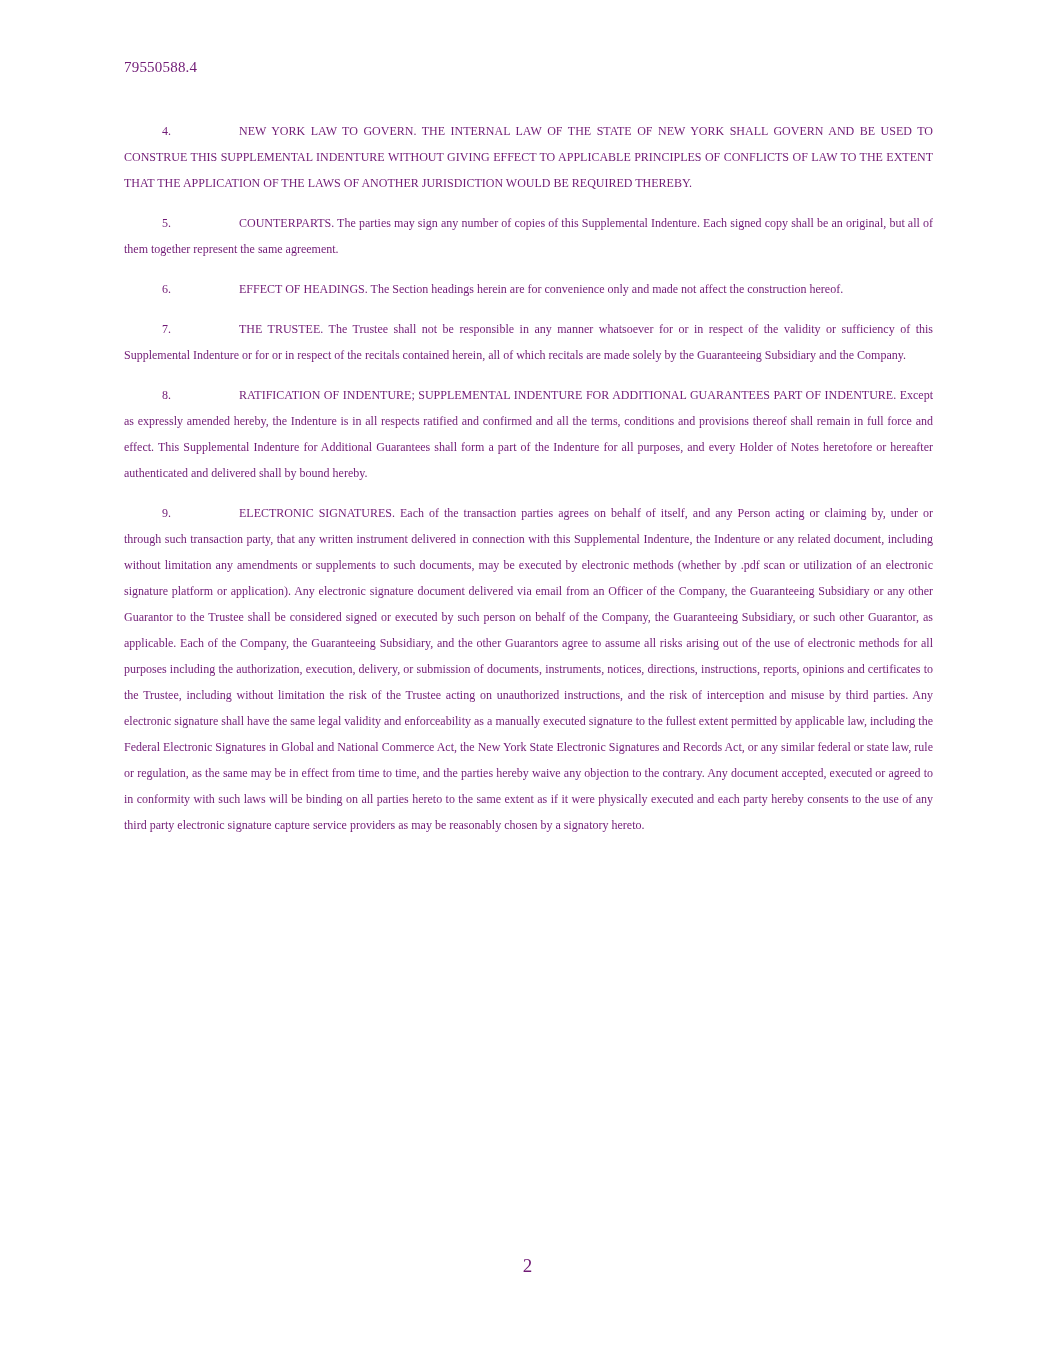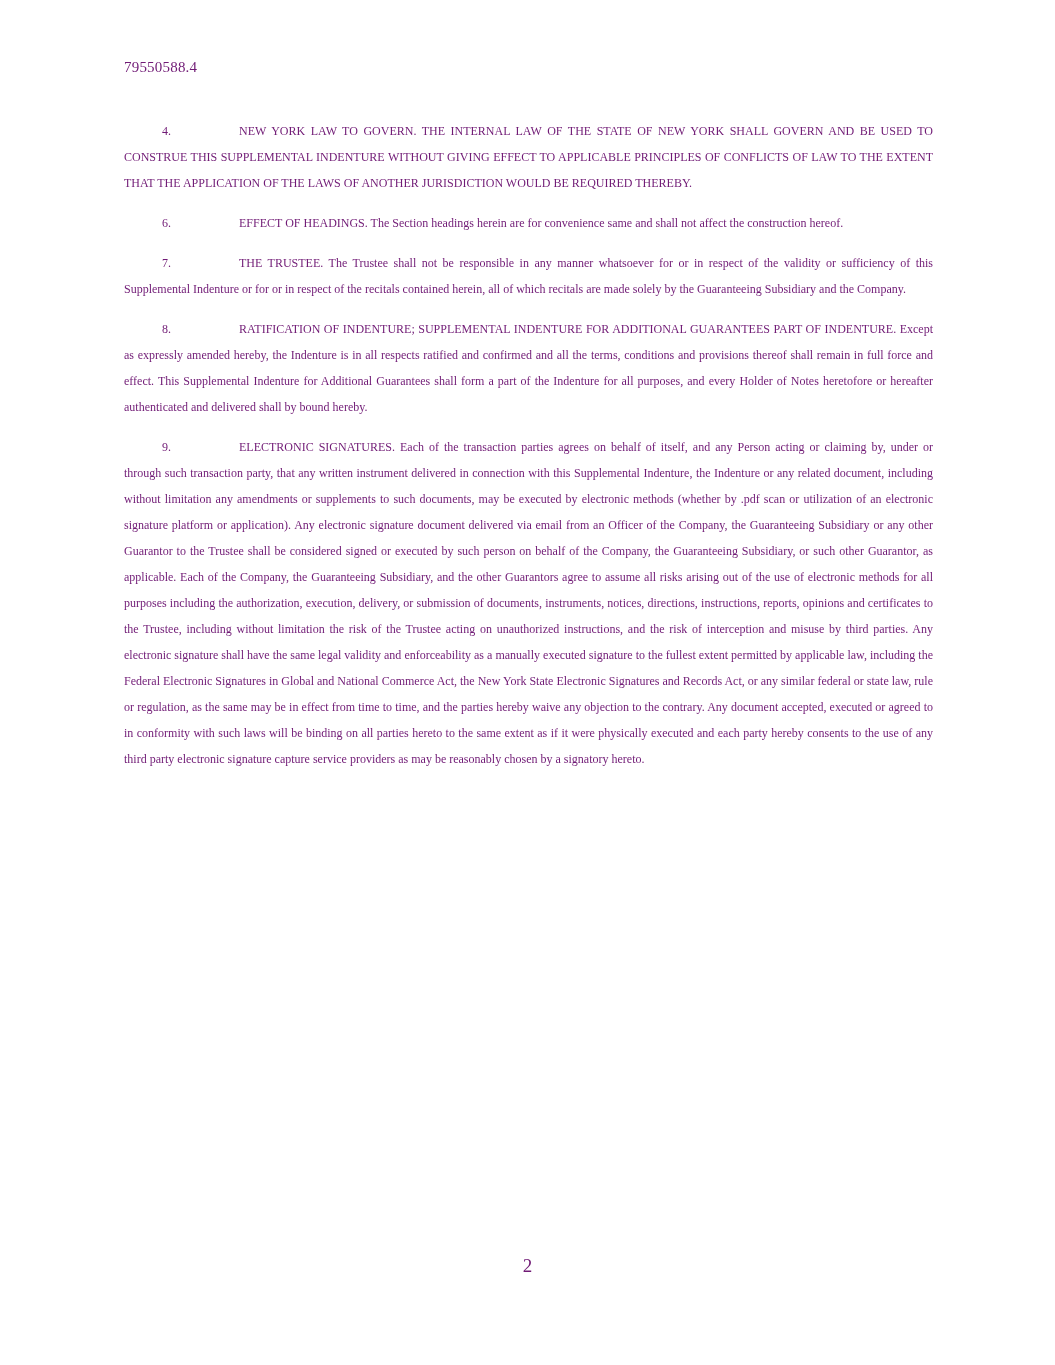--- a/index.html
+++ b/index.html
@@ -53,20 +53,21 @@
 </style>
 </head>
 <body>
 
 <div class="page">
   <div class="doc-number">79550588.4</div>
 
   <div class="content">
 
   <p class="para"><span class="para-number">4.</span><span>NEW YORK LAW TO GOVERN. THE INTERNAL LAW OF THE STATE OF NEW YORK SHALL GOVERN AND BE USED TO CONSTRUE THIS SUPPLEMENTAL INDENTURE WITHOUT GIVING EFFECT TO APPLICABLE PRINCIPLES OF CONFLICTS OF LAW TO THE EXTENT THAT THE APPLICATION OF THE LAWS OF ANOTHER JURISDICTION WOULD BE REQUIRED THEREBY.</span></p>
-      <p class="para"><span class="para-number">6.</span><span>EFFECT OF HEADINGS. The Section headings herein are for convenience same and shall not affect the construction hereof.</span></p>
+      <p class="para"><span class="para-number">5.</span><span>COUNTERPARTS. The parties may sign any number of copies of this Supplemental Indenture. Each signed copy shall be an original, but all of them together represent the same agreement.</span></p>
+      <p class="para"><span class="para-number">6.</span><span>EFFECT OF HEADINGS. The Section headings herein are for convenience only and made not affect the construction hereof.</span></p>
       <p class="para"><span class="para-number">7.</span><span>THE TRUSTEE. The Trustee shall not be responsible in any manner whatsoever for or in respect of the validity or sufficiency of this Supplemental Indenture or for or in respect of the recitals contained herein, all of which recitals are made solely by the Guaranteeing Subsidiary and the Company.</span></p>
       <p class="para"><span class="para-number">8.</span><span>RATIFICATION OF INDENTURE; SUPPLEMENTAL INDENTURE FOR ADDITIONAL GUARANTEES PART OF INDENTURE. Except as expressly amended hereby, the Indenture is in all respects ratified and confirmed and all the terms, conditions and provisions thereof shall remain in full force and effect. This Supplemental Indenture for Additional Guarantees shall form a part of the Indenture for all purposes, and every Holder of Notes heretofore or hereafter authenticated and delivered shall by bound hereby.</span></p>
       <p class="para"><span class="para-number">9.</span><span>ELECTRONIC SIGNATURES. Each of the transaction parties agrees on behalf of itself, and any Person acting or claiming by, under or through such transaction party, that any written instrument delivered in connection with this Supplemental Indenture, the Indenture or any related document, including without limitation any amendments or supplements to such documents, may be executed by electronic methods (whether by .pdf scan or utilization of an electronic signature platform or application). Any electronic signature document delivered via email from an Officer of the Company, the Guaranteeing Subsidiary or any other Guarantor to the Trustee shall be considered signed or executed by such person on behalf of the Company, the Guaranteeing Subsidiary, or such other Guarantor, as applicable. Each of the Company, the Guaranteeing Subsidiary, and the other Guarantors agree to assume all risks arising out of the use of electronic methods for all purposes including the authorization, execution, delivery, or submission of documents, instruments, notices, directions, instructions, reports, opinions and certificates to the Trustee, including without limitation the risk of the Trustee acting on unauthorized instructions, and the risk of interception and misuse by third parties. Any electronic signature shall have the same legal validity and enforceability as a manually executed signature to the fullest extent permitted by applicable law, including the Federal Electronic Signatures in Global and National Commerce Act, the New York State Electronic Signatures and Records Act, or any similar federal or state law, rule or regulation, as the same may be in effect from time to time, and the parties hereby waive any objection to the contrary. Any document accepted, executed or agreed to in conformity with such laws will be binding on all parties hereto to the same extent as if it were physically executed and each party hereby consents to the use of any third party electronic signature capture service providers as may be reasonably chosen by a signatory hereto.</span></p>
     </div>
 
   <div class="page-number">2</div>
 </div>
 
 </body></html>

